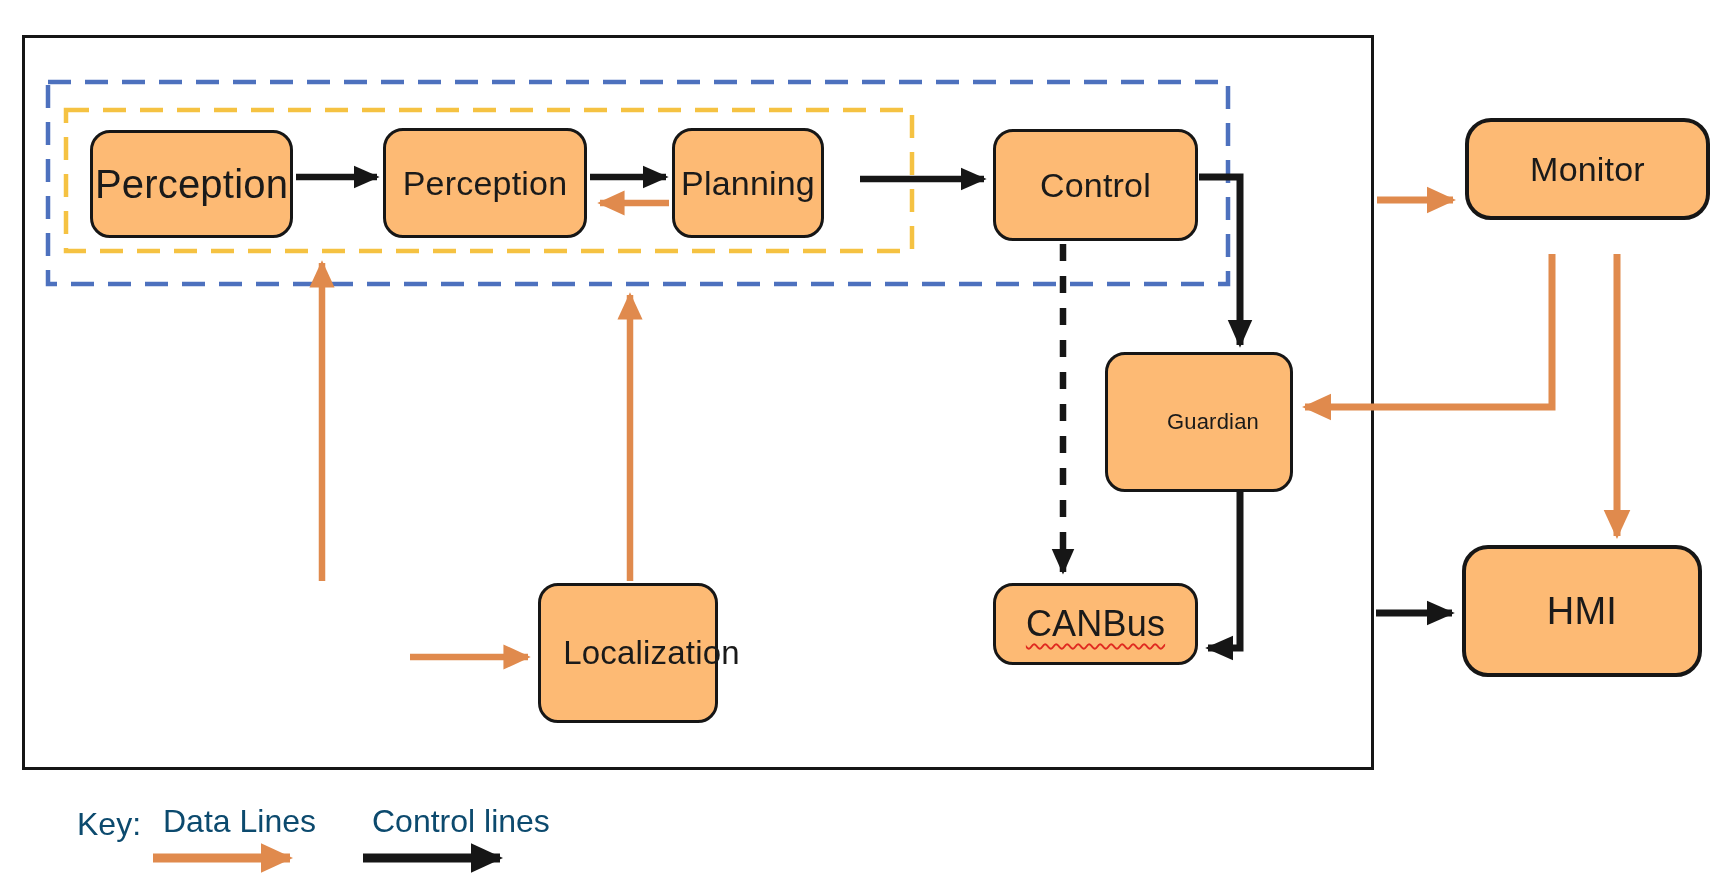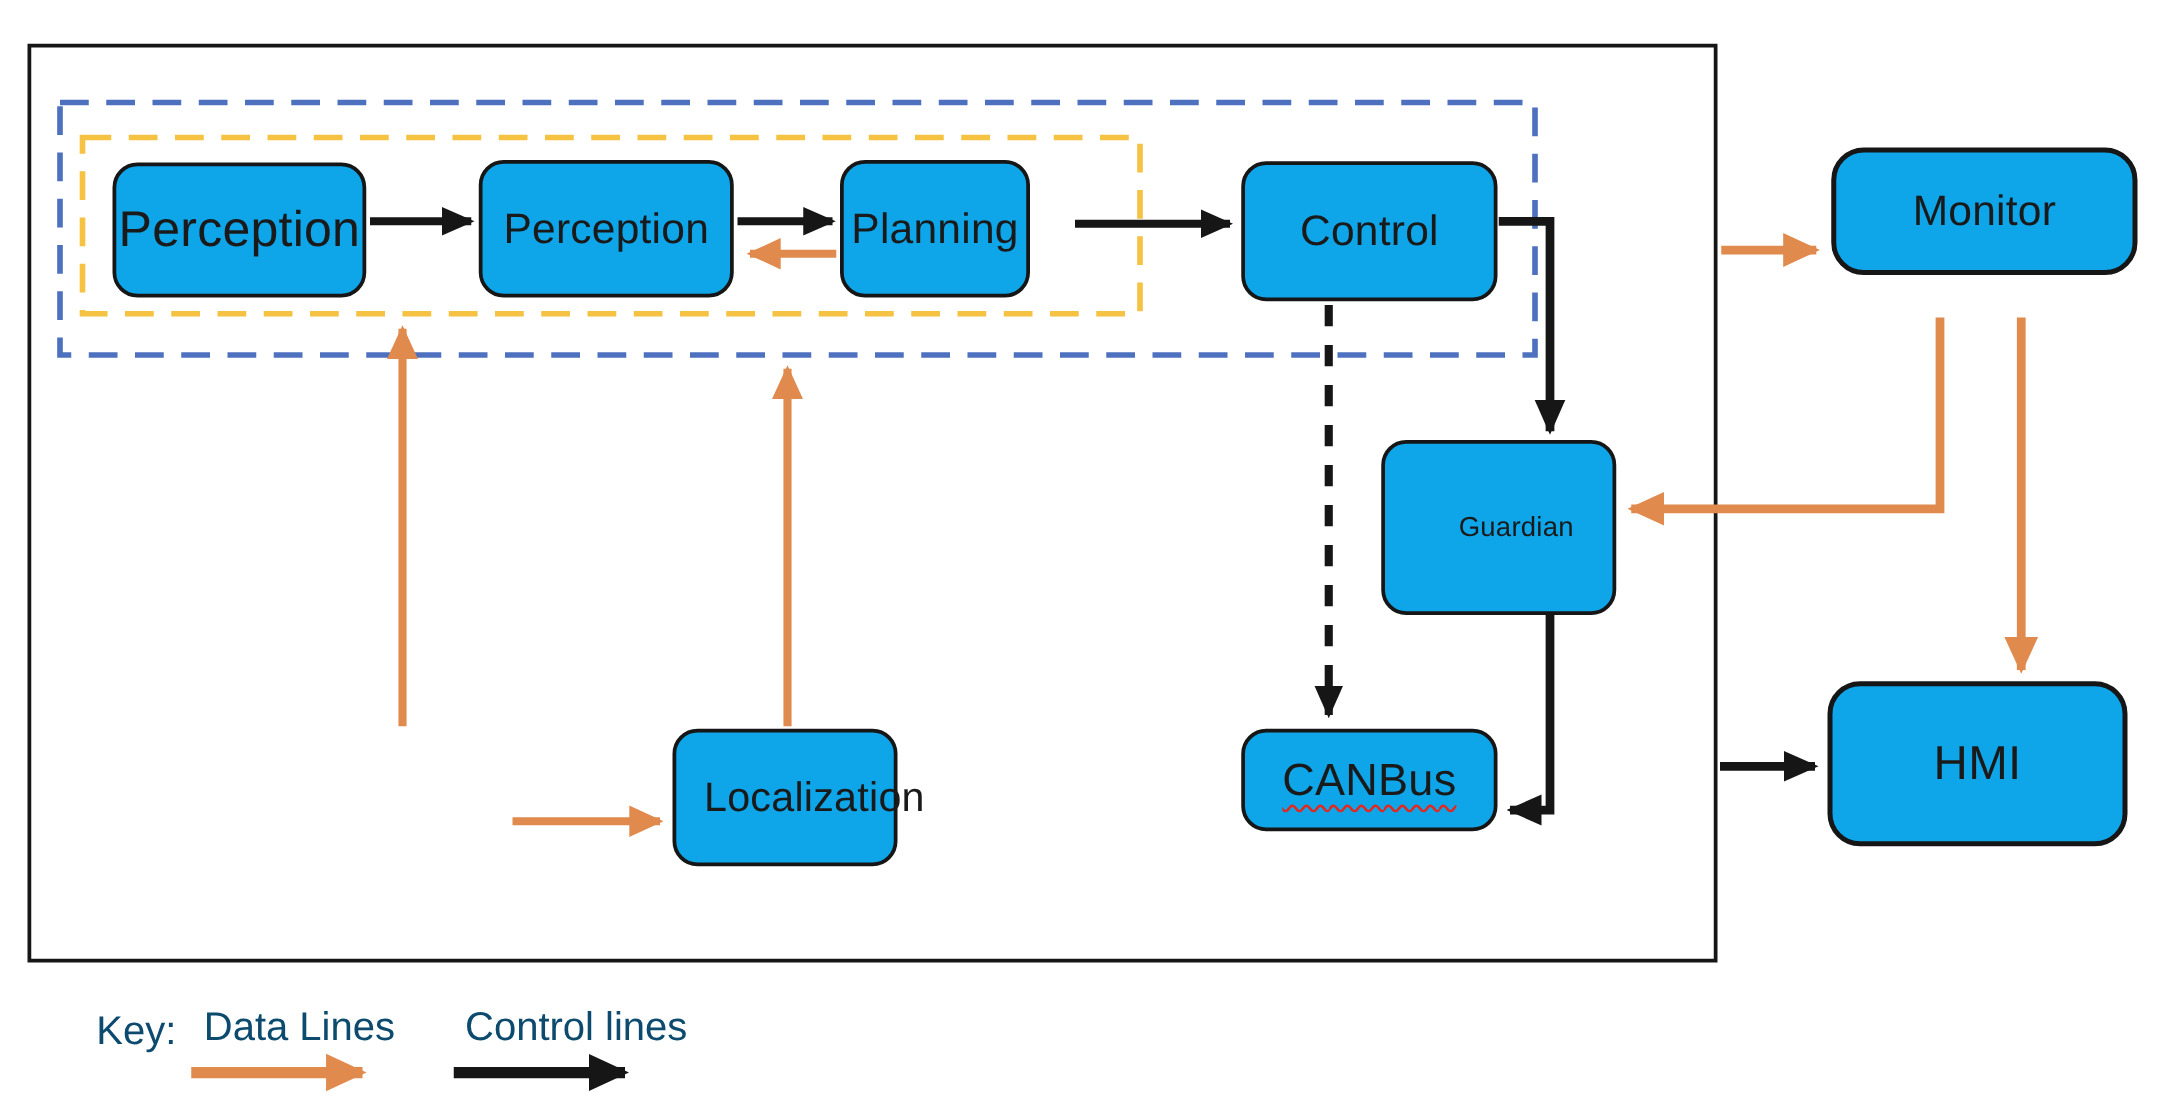--- a/index.html
+++ b/index.html
@@ -29,21 +29,21 @@
   svg.wires {
     position: absolute;
     left: 0;
     top: 0;
     z-index: 1;
   }
   .node {
     position: absolute;
     z-index: 2;
     box-sizing: border-box;
-    background: #0ea5e9;
+    background: #fdba74;
     border: 3.5px solid #161616;
     border-radius: 20px;
     display: flex;
     align-items: center;
     justify-content: center;
     text-align: center;
     font-size: 34px;
     color: #1a1a1a;
     letter-spacing: 0.2px;
   }
@@ -124,21 +124,21 @@
 
   <div class="node" style="left:993px; top:129px; width:205px; height:112px;">
     <span>Control</span>
   </div>
 
   <div class="node" style="left:1105px; top:352px; width:188px; height:140px; font-size:22px;padding-left:28px;">
     <span>Guardian</span>
   </div>
 
 
-  <div class="node" style="left:538px; top:583px; width:180px; height:110px; font-size:33px;padding-left:47px;">
+  <div class="node" style="left:538px; top:583px; width:180px; height:140px; font-size:33px;padding-left:47px;">
     <span>Localization</span>
   </div>
 
   <div class="node" style="left:993px; top:583px; width:205px; height:82px; font-size:36px;">
     <span class="spellcheck">CANBus</span>
   </div>
 
   <div class="node big" style="left:1465px; top:118px; width:245px; height:102px;">
     <span>Monitor</span>
   </div>

